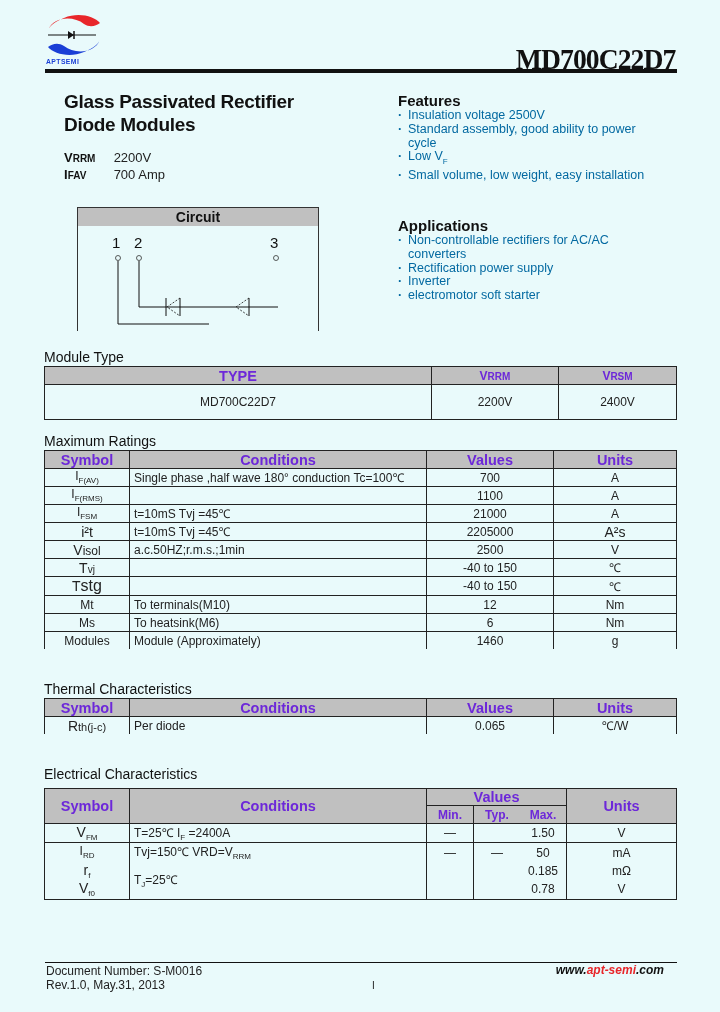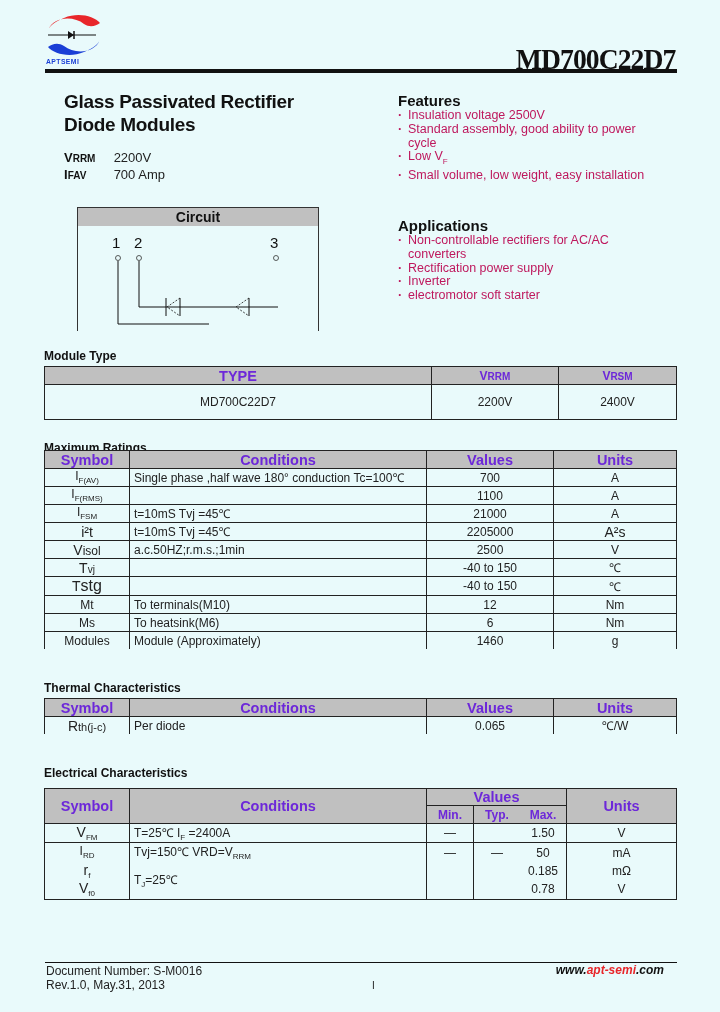--- a/index.html
+++ b/index.html
@@ -12,28 +12,28 @@
   .part-title { right:45px; top:42px; font-family:"Liberation Serif", serif; font-weight:bold; font-size:30px; letter-spacing:-1px; transform:scaleX(0.92); transform-origin:right; }
   .header-rule { left:45px; top:69px; width:632px; height:4px; background:#111; }
   
   .prod-title { left:64px; top:90px; font-size:19px; font-weight:bold; line-height:23px; letter-spacing:-0.3px; }
   .spec-row { left:64px; font-size:13px; }
   .spec-sym { display:inline-block; width:46px; font-weight:bold; }
   .spec-sym small { font-size:10px; }
   .spec-val { color:#222; }
   
   .sec-head { font-size:15px; font-weight:bold; }
-  .blist { list-style:none; margin:0; padding:0; font-size:12.5px; line-height:13.8px; color:#be185d; }
+  .blist { list-style:none; margin:0; padding:0; font-size:12.5px; line-height:13.8px; color:#0369a1; }
   .blist li { position:relative; padding-left:10px; }
   .blist li::before { content:"·"; position:absolute; left:0; top:0; font-weight:bold; }
   
   .circuit { left:65px; top:207px; width:240px; height:124px; border-left:1px solid #333; border-right:1px solid #333;margin-left:12px; }
   .circuit-head { background:#c0c0c0; height:18px; text-align:center; font-weight:bold; font-size:14px; line-height:18px; border-top:1px solid #333; }
   
-  .section-label { left:44px; font-size:12px; font-weight:bold; }
+  .section-label { left:44px; font-size:14px; font-weight:normal; }
   table.dt { position:absolute; left:44px; width:633px; border-collapse:collapse; font-size:12px; color:#222; }
   table.dt th { background:#c0c0c0; font-size:14.5px; font-weight:bold; color:#6d28d9; }
   table.dt td, table.dt th { border:1px solid #222; padding:0 4px; height:17px; }
   .c { text-align:center; }
   .l { text-align:left; }
   sub, sup { font-size:8px; }
   .sym-big { font-size:14px; }
   
   .footer-rule { left:45px; top:962px; width:632px; height:1px; background:#111; }
   .foot { font-size:12px; color:#222; }
@@ -114,21 +114,21 @@
     <th class="c" style="font-size:12px;">V<span style="font-size:10px">RSM</span></th>
   </tr>
   <tr style="height:35px;">
     <td class="c">MD700C22D7</td>
     <td class="c">2200V</td>
     <td class="c">2400V</td>
   </tr>
 </tbody>
   </table>
 
-<div class="abs section-label" style="top:433px;margin-top:8px;">Maximum Ratings</div>
+<div class="abs section-label" style="top:433px;">Maximum Ratings</div>
 <table class="dt" style="top:450px;">
   <tbody>
       <tr>
     <th class="c" style="width:76px;">Symbol</th>
     <th class="c" style="width:288px;">Conditions</th>
     <th class="c" style="width:118px;">Values</th>
     <th class="c">Units</th>
   </tr>
   <tr>
     <td class="c"><span>I</span><sub>F(AV)</sub></td>

